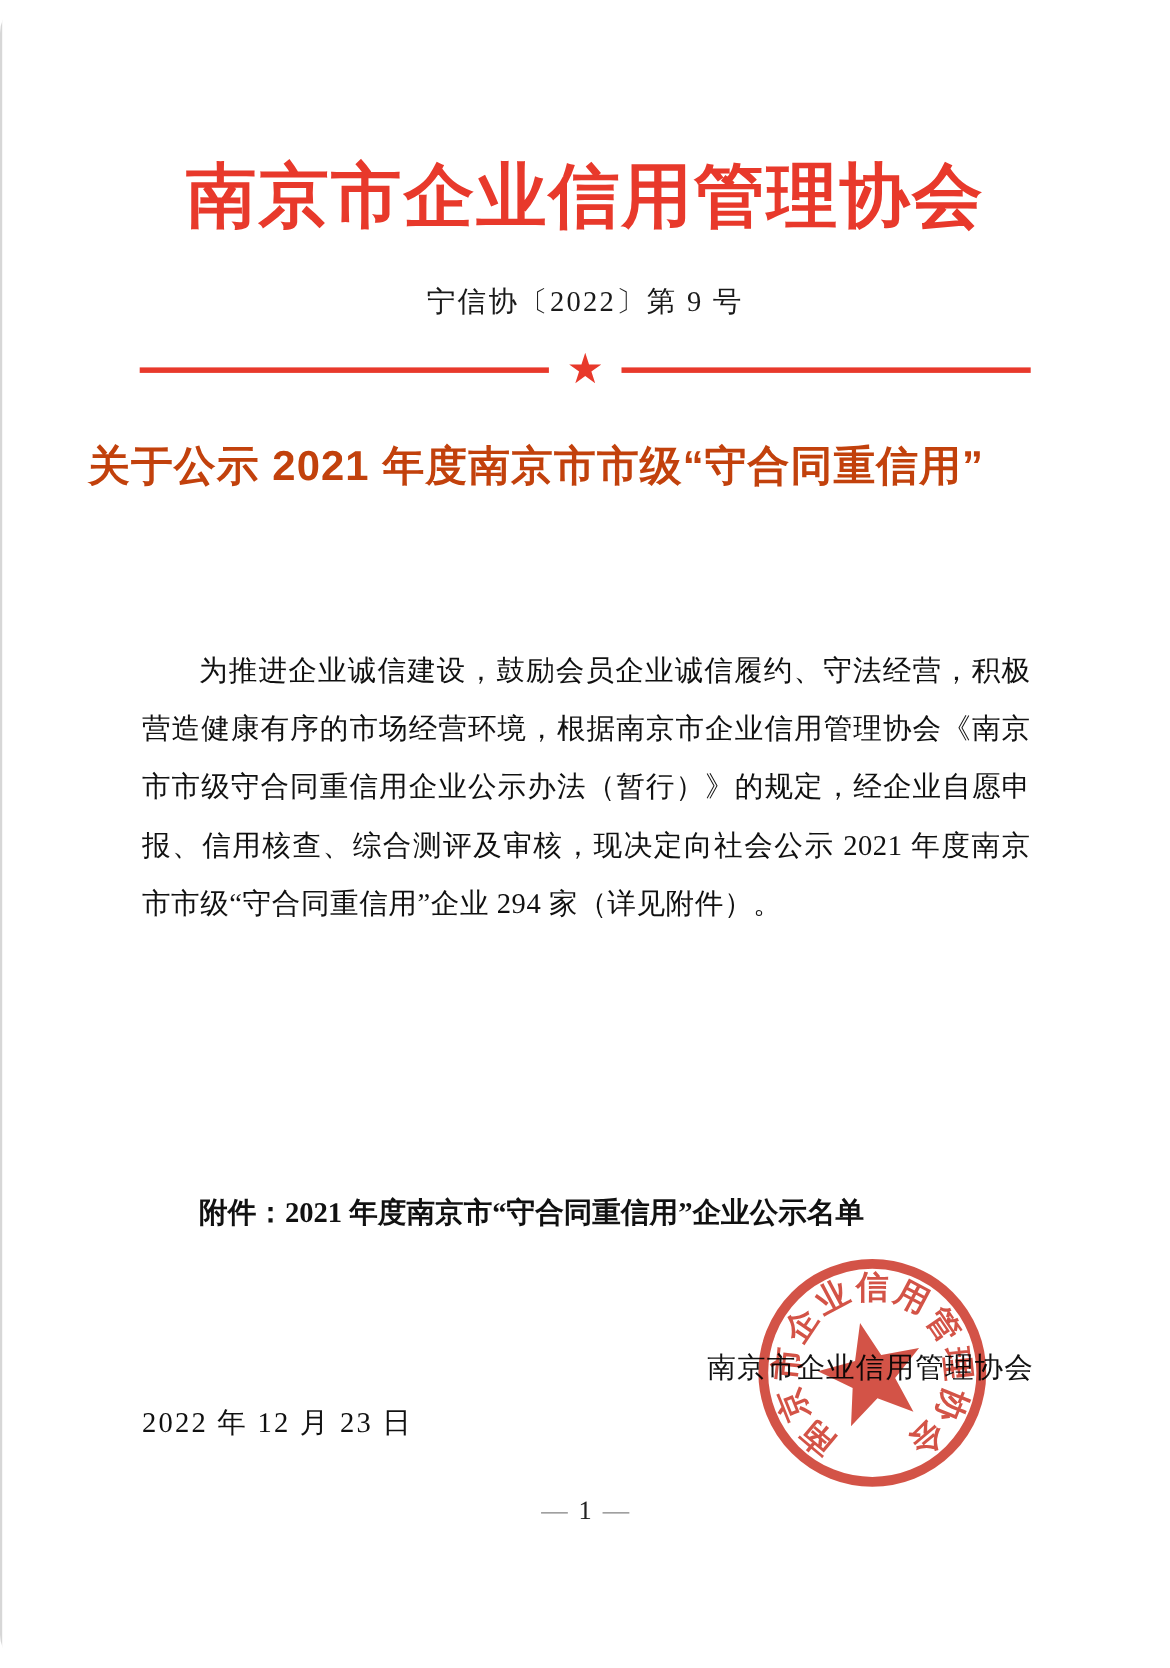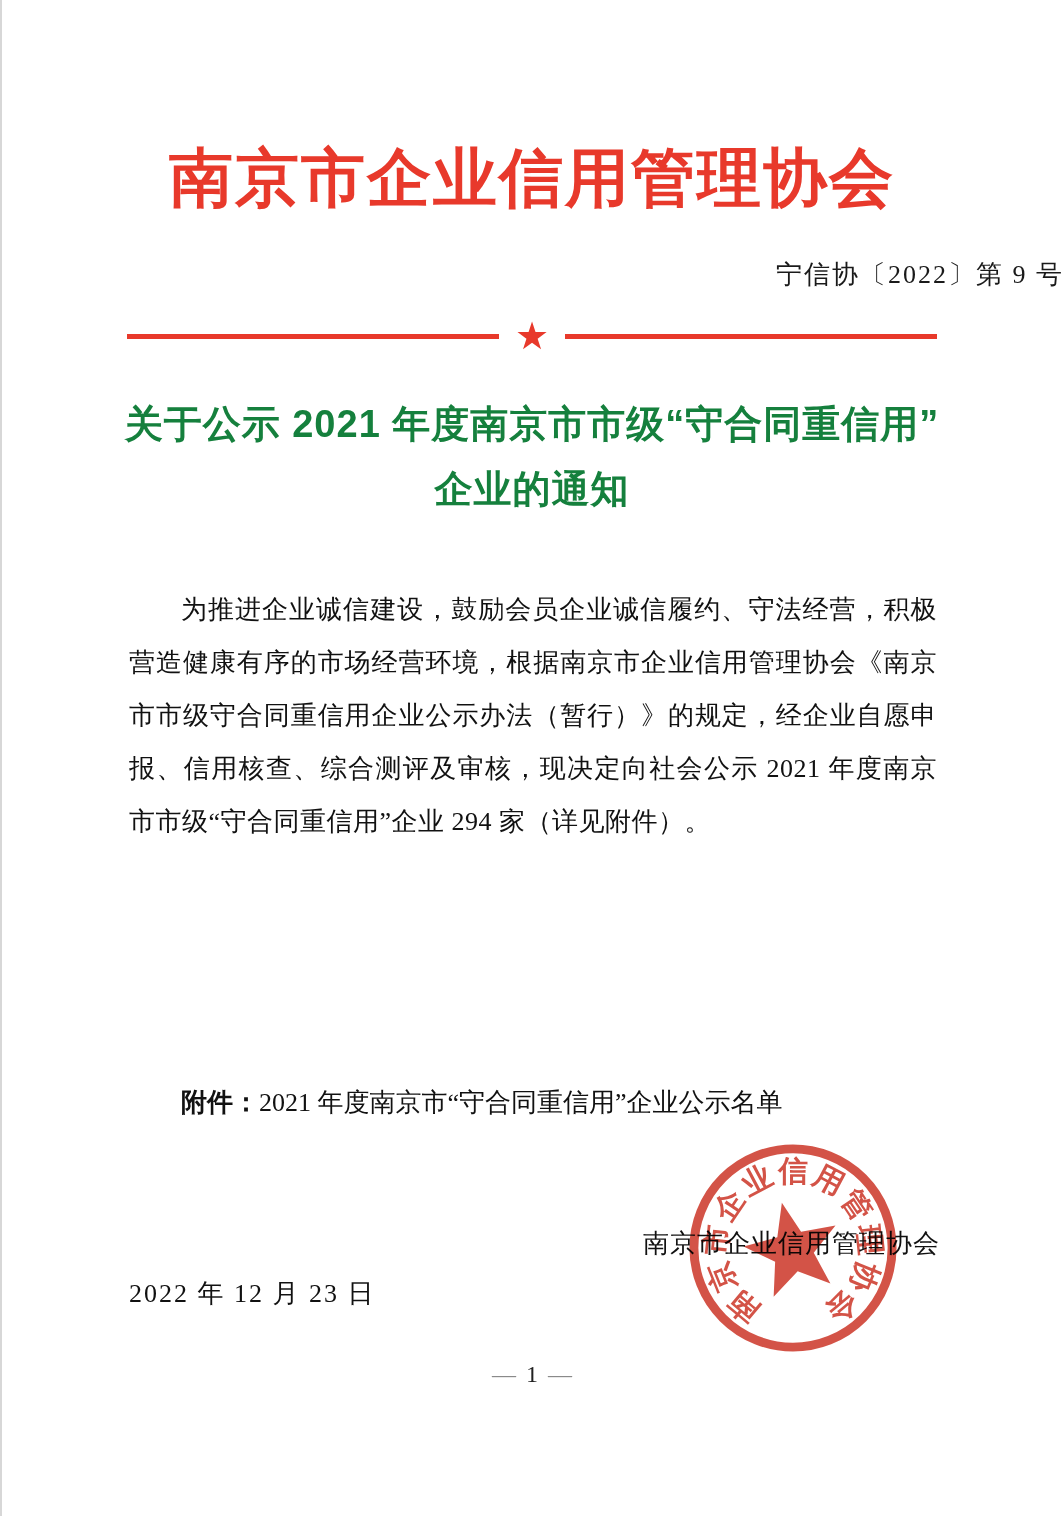--- a/index.html
+++ b/index.html
@@ -1,59 +1,60 @@
 <!DOCTYPE html>
 <html style="--red: #e8392b; --seal-red: #cc3526;"><head>
 <meta charset="utf-8">
 <style>
   html,body{margin:0;padding:0;background:#ffffff;}
   body{font-family:"Liberation Serif","DejaVu Serif",serif;}
   .page{
     position:relative;width:1064px;height:1516px;background:#ffffff;
     overflow:hidden;
+    border-radius:30px;
   }
   .page-edge{position:absolute;left:0;top:0;width:2px;height:1516px;background:#d7d7d7;}
 
   .org-header{
     position:absolute;top:136px;left:0;width:1064px;text-align:center;
     font-family:"Liberation Sans","DejaVu Sans",sans-serif;
     font-weight:900;font-size:64px;line-height:84px;letter-spacing:2px;
     color:var(--red,#e8392b);white-space:nowrap;
   }
   .doc-number{
-    position:absolute;top:255px;left:0;width:1064px;text-align:right;
+    position:absolute;top:255px;left:0;width:1064px;text-align:center;
     font-size:26px;line-height:40px;color:#1a1a1a;letter-spacing:2px;
   }
   .divider{
     position:absolute;top:318px;left:127px;width:810px;height:36px;
     display:flex;align-items:center;
   }
   .divider .rule{flex:1;height:5px;background:var(--red,#e8392b);}
   .divider .star{
     flex:0 0 auto;padding:0 16px;color:var(--red,#e8392b);
     font-size:38px;line-height:36px;
   }
   .doc-title{
-    position:absolute;top:392px;left:80px;width:904px;text-align:center;
+    position:absolute;top:392px;left:80px;width:904px;
     font-family:"Liberation Sans","DejaVu Sans",sans-serif;
-    font-weight:700;font-size:38px;line-height:65px;color:#15803d;
+    font-weight:700;font-size:38px;line-height:65px;color:#c2410c;
     letter-spacing:1px;
   }
   .body-text{
     position:absolute;top:583px;left:129px;width:808px;
     font-size:26px;line-height:53px;color:#111;
     text-align:justify;letter-spacing:0.5px;
   }
   .body-text p{margin:0;text-indent:2em;}
   .attachment{
     position:absolute;top:1076px;left:129px;width:808px;
     font-size:26px;line-height:53px;color:#111;text-indent:2em;
     font-family:"Liberation Sans","DejaVu Sans",sans-serif;font-weight:700;
   }
-  .attachment b{font-family:"Liberation Serif","DejaVu Serif",serif;font-weight:400;}
+  .attachment b{font-family:"Liberation Serif","DejaVu Serif",serif;font-weight:700;}
   .signature{
     position:absolute;top:1228px;left:129px;width:811px;text-align:right;
     font-size:26px;line-height:32px;color:#111;letter-spacing:1px;
   }
   .sign-date{
     position:absolute;top:1278px;left:129px;width:749px;text-align:left;
     font-size:26px;line-height:32px;color:#111;letter-spacing:2px;
   }
   .seal{
     position:absolute;left:684px;top:1139px;width:218px;height:218px;
@@ -80,21 +81,20 @@
   <div class="doc-number">宁信协〔2022〕第 9 号</div>
 
   <div class="divider">
     <div class="rule"></div>
     <div class="star">★</div>
     <div class="rule"></div>
   </div>
 
   <div class="doc-title">
     <div>关于公示 2021 年度南京市市级“守合同重信用”</div>
-    <div>企业的通知</div>
   </div>
 
   <div class="body-text">
     <p>为推进企业诚信建设，鼓励会员企业诚信履约、守法经营，积极营造健康有序的市场经营环境，根据南京市企业信用管理协会《南京市市级守合同重信用企业公示办法（暂行）》的规定，经企业自愿申报、信用核查、综合测评及审核，现决定向社会公示 2021 年度南京市市级“守合同重信用”企业 294 家（详见附件）。</p>
   </div>
 
   <div class="attachment"><span>附件：</span><b>2021 年度南京市“守合同重信用”企业公示名单</b></div>
 
   <div class="signature">南京市企业信用管理协会</div>
   <div class="sign-date">2022 年 12 月 23 日</div>

